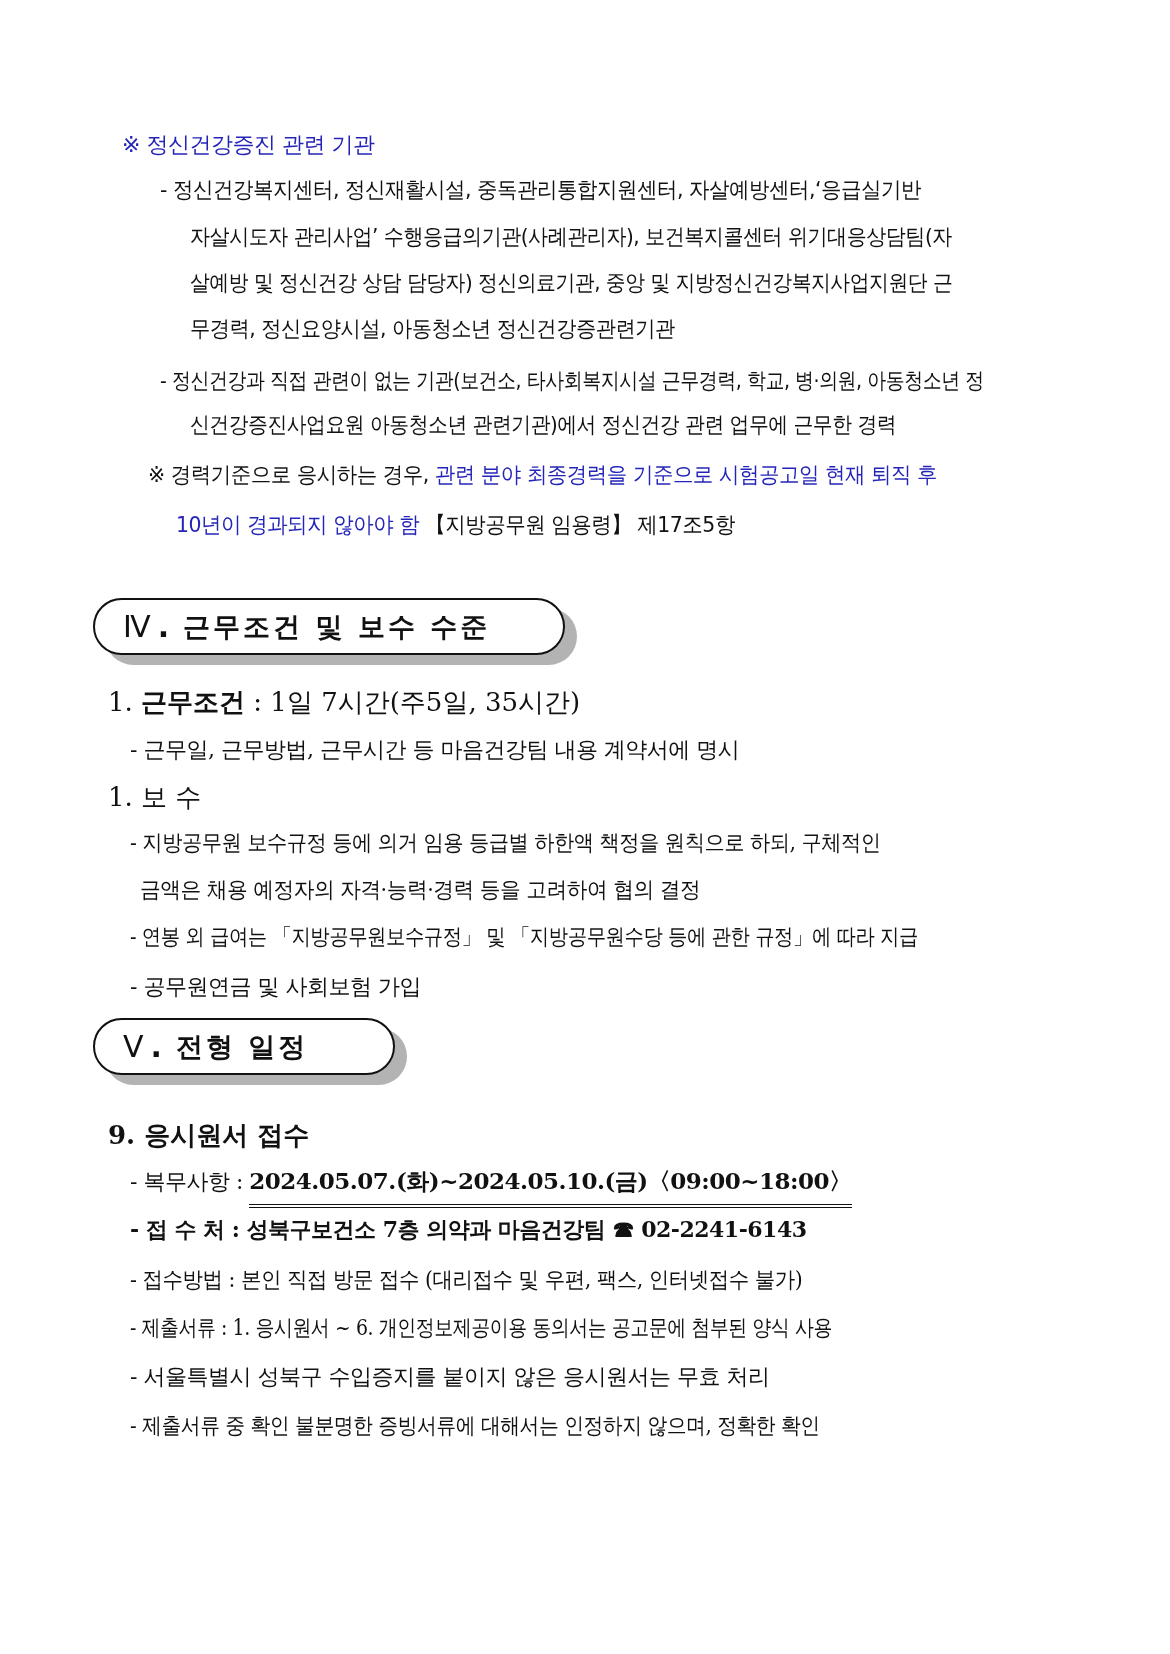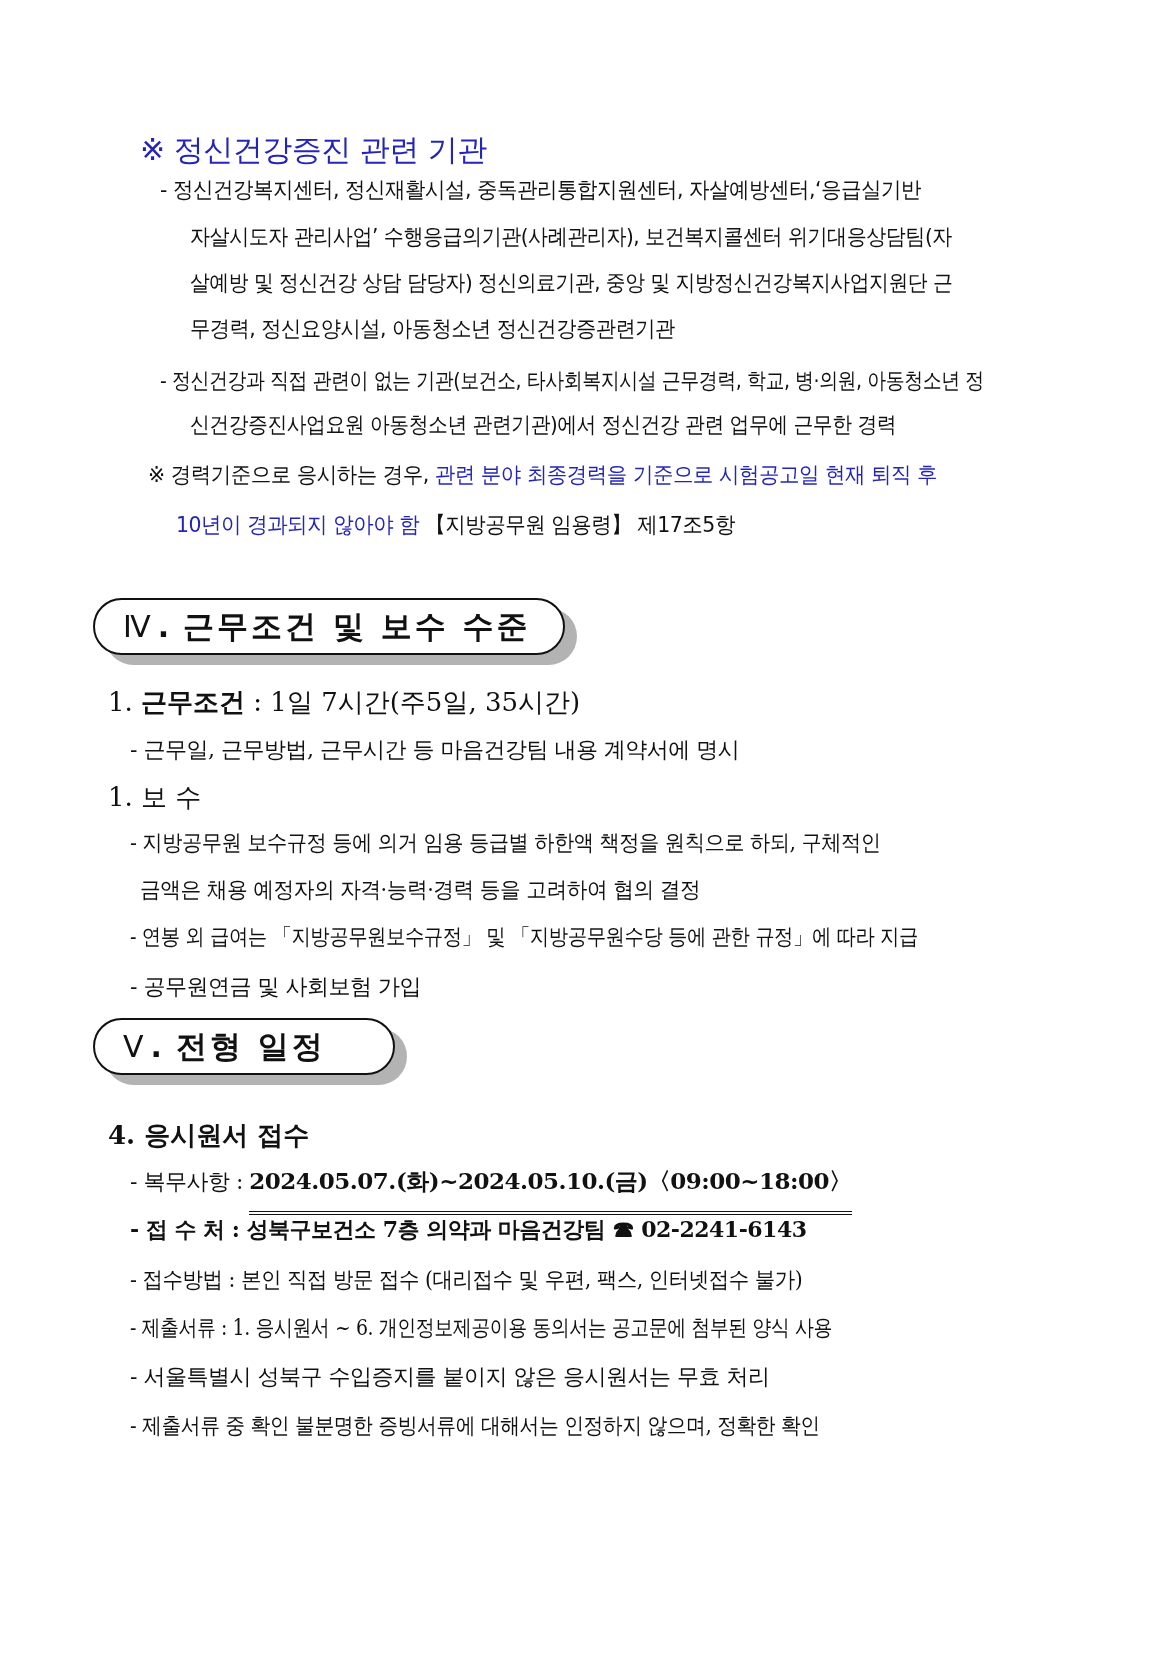--- a/index.html
+++ b/index.html
@@ -13,30 +13,30 @@
 
   
   .pill {
     position: absolute; box-sizing: border-box;
     border: 2px solid #111; border-radius: 32px; background: #fff;
     box-shadow: 12px 10px 0 #b3b3b3;
     display: flex; align-items: center; padding-left: 28px;
   }
   .pill .num { font-family: "DejaVu Sans", "Liberation Sans", sans-serif; font-size: 30px; font-weight: normal; margin-right: 6px; letter-spacing: 1px;}
   .pill .dot { font-family: "DejaVu Sans", "Liberation Sans", sans-serif; font-size: 30px; font-weight: bold; margin-right: 14px; }
-  .pill .title { font-family: "DejaVu Sans", "Liberation Sans", sans-serif; font-size: 31px; font-weight: bold; letter-spacing: 3px; }
+  .pill .title { font-family: "DejaVu Sans", "Liberation Sans", sans-serif; font-size: 27px; font-weight: bold; letter-spacing: 3px; }
 
   .sub { font-size: 26px; }
   .sub b { font-weight: bold; }
-  .dbl { font-weight: bold; border-bottom: 4px double #111; padding-bottom: 17px; }
+  .dbl { font-weight: bold; border-bottom: 4px double #111; padding-bottom: 10px; }
 </style>
 </head>
 <body>
 
-<div class="abs sans blue line" style="left:140px;top:130px;font-size:30px;">※ 정신건강증진 관련 기관</div>
+<div class="abs sans blue line" style="left:122px;top:130px;font-size:22px;">※ 정신건강증진 관련 기관</div>
 
 <div class="abs sans line" style="left:160px;top:175px;transform:scaleX(0.93);transform-origin:left;">-  정신건강복지센터,  정신재활시설,  중독관리통합지원센터,  자살예방센터,‘응급실기반</div>
 <div class="abs sans line" style="left:190px;top:222px;transform:scaleX(0.91);transform-origin:left;">자살시도자  관리사업’ 수행응급의기관(사례관리자),  보건복지콜센터  위기대응상담팀(자</div>
 <div class="abs sans line" style="left:190px;top:268px;transform:scaleX(0.9);transform-origin:left;">살예방  및  정신건강  상담  담당자)  정신의료기관,  중앙  및  지방정신건강복지사업지원단  근</div>
 <div class="abs sans line" style="left:190px;top:314px;transform:scaleX(0.92);transform-origin:left;">무경력,  정신요양시설,  아동청소년  정신건강증관련기관</div>
 
 <div class="abs sans line" style="left:160px;top:366px;transform:scaleX(0.86);transform-origin:left;">-  정신건강과  직접  관련이  없는  기관(보건소,  타사회복지시설  근무경력,  학교,  병·의원,  아동청소년  정</div>
 <div class="abs sans line" style="left:190px;top:410px;transform:scaleX(0.9);transform-origin:left;">신건강증진사업요원  아동청소년  관련기관)에서  정신건강  관련  업무에  근무한  경력</div>
 
 <div class="abs sans line" style="left:148px;top:460px;transform:scaleX(0.93);transform-origin:left;">
@@ -62,21 +62,21 @@
 <div class="abs serif line" style="left:140px;top:875px;transform:scaleX(0.94);transform-origin:left;">  금액은  채용  예정자의  자격·능력·경력  등을  고려하여  협의  결정</div>
 <div class="abs serif line" style="left:130px;top:922px;transform:scaleX(0.88);transform-origin:left;">- 연봉  외  급여는  「지방공무원보수규정」  및  「지방공무원수당  등에  관한  규정」에  따라  지급</div>
 <div class="abs serif line" style="left:130px;top:972px;">- 공무원연금  및  사회보험  가입</div>
 
 <div class="pill" style="left:93px;top:1018px;width:302px;height:57px;">
   <span class="num">Ⅴ</span>
   <span class="dot">.</span>
   <span class="title">전형 일정</span>
 </div>
 
-<div class="abs serif sub" style="left:108px;top:1118px;font-weight:bold;">4. 응시원서  접수</div>
+<div class="abs serif sub" style="left:108px;top:1118px;font-weight:bold;">9. 응시원서  접수</div>
 
 <div class="abs serif line" style="left:130px;top:1166px;">
   <span>- 복무사항  :  </span><span class="dbl" style="font-size:23px;">2024.05.07.(화)~2024.05.10.(금)〈09:00~18:00〉</span>
 </div>
 
 <div class="abs serif line" style="left:130px;top:1215px;font-weight:bold;">
   <span>- 접  수  처  :  </span><span>성북구보건소  7층  의약과  마음건강팀</span>
   <span>☎</span><span> 02-2241-6143</span>
 </div>
 

